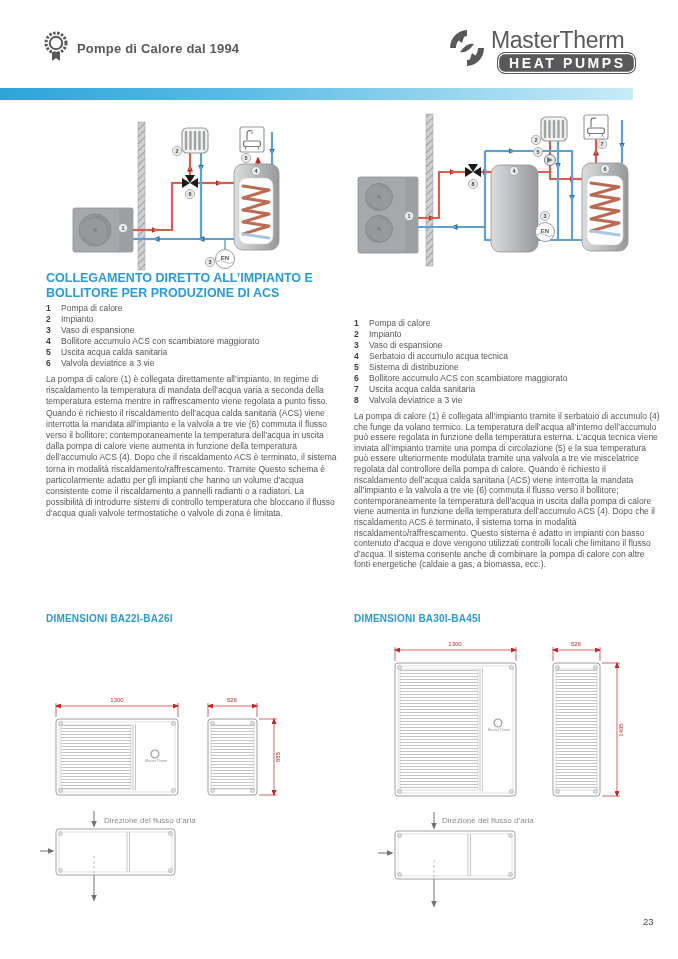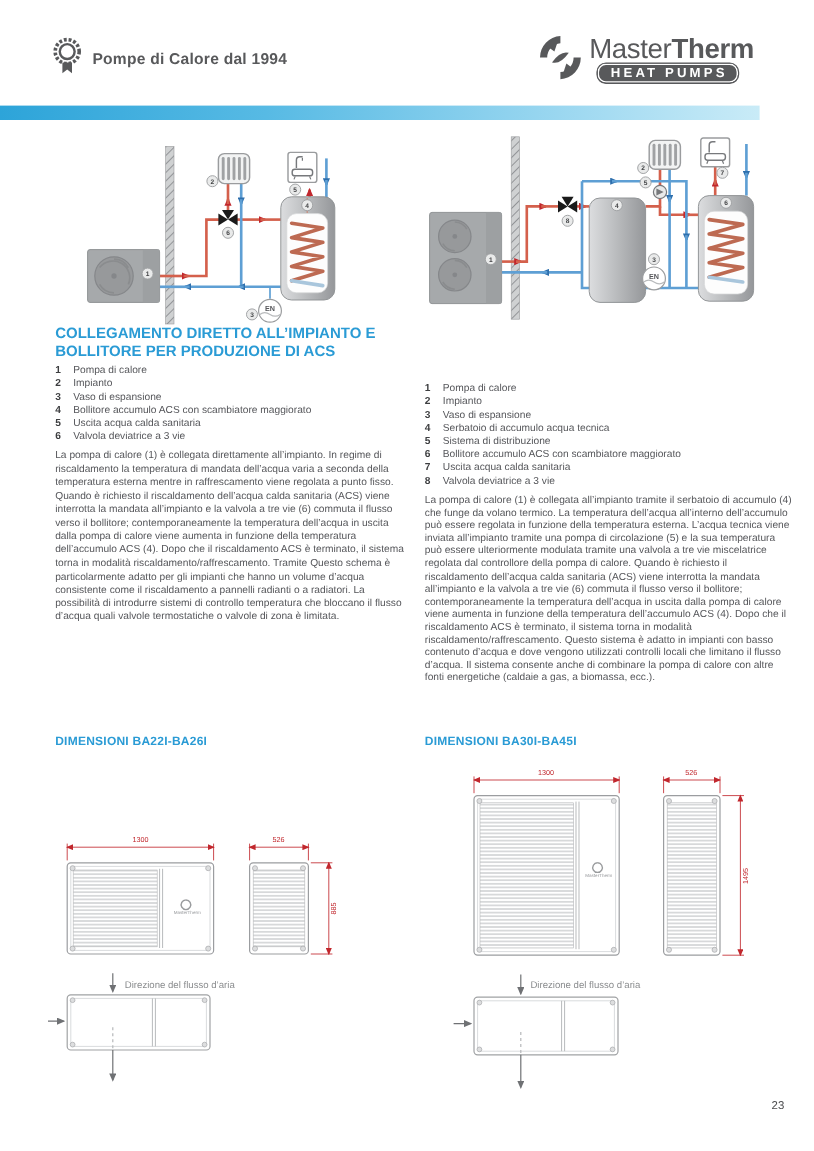--- a/index.html
+++ b/index.html
@@ -3,22 +3,22 @@
 <meta charset="utf-8">
 <style>
   html,body{margin:0;padding:0;background:#ffffff;}
   body{font-family:"Liberation Sans","DejaVu Sans",sans-serif;color:#55565a;}
   #page{position:relative;width:678px;height:959px;background:#fff;overflow:hidden;}
 
   
   .hdr-tagline{position:absolute;left:77px;top:41px;font-size:13px;font-weight:600;color:#58595b;letter-spacing:.2px;}
   .brand-text{position:absolute;left:491px;top:27px;font-size:23px;color:#58595b;letter-spacing:-.3px;}
   .brand-text .b1{font-weight:400;text-align:center;}
-  .brand-text .b2{font-weight:700;}
-  .brand-badge{position:absolute;left:497px;top:52px;background:#58595b;color:#fff;font-size:11px;font-weight:700;
+  .brand-text .b2{font-weight:400;}
+  .brand-badge{position:absolute;left:497px;top:52px;background:#58595b;color:#fff;font-size:14px;font-weight:700;
     letter-spacing:2.6px;padding:2px 9px 2px 11px;border-radius:8px;box-shadow:inset 0 0 0 1.2px #fff;border:1.5px solid #58595b;}
   .band{position:absolute;left:0;top:88px;width:633px;height:12px;
     background:linear-gradient(to right,#2da4d9 0%,#57bae4 35%,#a6dcf2 80%,#c9ebf7 100%);}
 
   
   .sec-title{position:absolute;font-size:12.5px;line-height:14.5px;font-weight:700;color:#2a9bd5;text-transform:uppercase;}
   .num-list{position:absolute;font-size:8.5px;line-height:11px;}
   .num-list .row{display:flex;}
   .num-list .n{width:15px;font-weight:700;color:#3d3e40;flex:0 0 15px;}
   .num-list .lbl{color:#55565a;}

